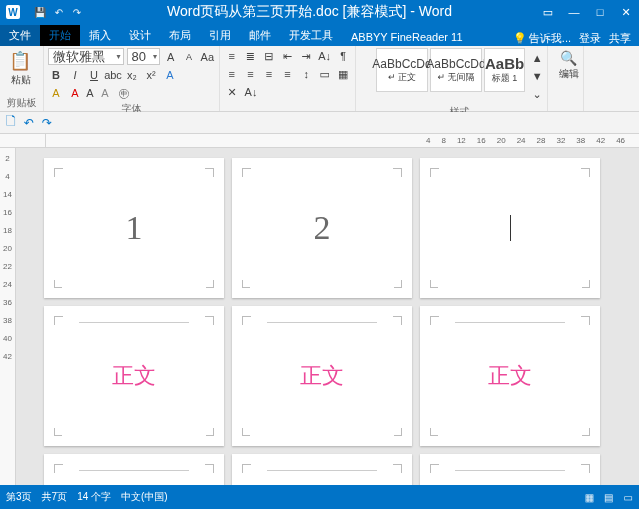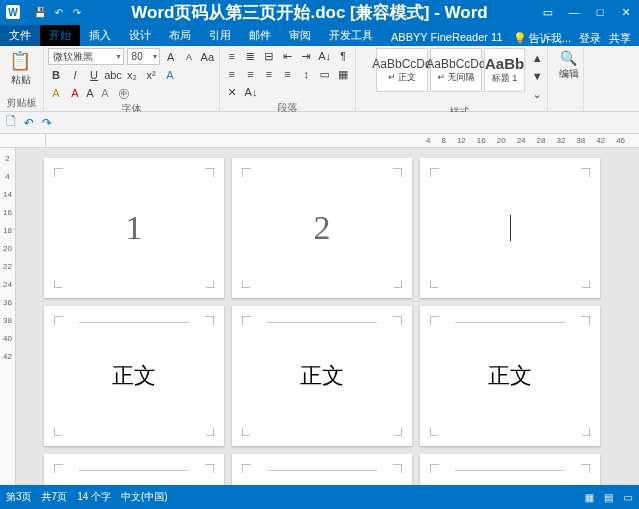--- a/index.html
+++ b/index.html
@@ -2,40 +2,40 @@
 <html><head>
 <meta charset="utf-8">
 <style>
 * { margin:0; padding:0; box-sizing:border-box; font-family:"Microsoft YaHei","Segoe UI",sans-serif; }
 body { width:639px; height:509px; background:#e6e6e6; overflow:hidden; display:flex; flex-direction:column; font-size:11px; color:#444; }
 .titlebar { height:24px; background:#0173c7; display:flex; align-items:center; color:#fff; font-size:12px; }
 .tb-left { display:flex; align-items:center; gap:6px; padding-left:6px; }
 .tb-icon { width:14px; height:14px; background:#fff; border-radius:2px; display:flex; align-items:center; justify-content:center; color:#0173c7; font-weight:bold; font-size:10px; }
 .tb-actions { display:flex; gap:4px; margin-left:8px; }
 .tb-actions span { width:14px; height:14px; display:flex; align-items:center; justify-content:center; font-size:10px; opacity:.9; }
-.tb-title { flex:1; text-align:center; font-size:17px;font-weight:bold; }
+.tb-title { flex:1; text-align:center; font-size:14px; }
 .tb-win { display:flex; }
 .tb-win span { width:26px; height:24px; display:flex; align-items:center; justify-content:center; font-size:11px; }
 .tb-win .close { background:none; }
 .tabs { height:22px; background:#0173c7; display:flex; align-items:flex-end; color:#fff; font-size:11px; }
 .tab { padding:3px 9px; cursor:pointer; }
 .tab.active { background:#000000; color:#0173c7; }
 .tabs .spacer { flex:1; }
 .tabs .right { display:flex; align-items:center; gap:8px; padding-right:8px; font-size:11px; }
 .tabs .right span { display:flex; align-items:center; gap:2px; }
 .ribbon { height:66px; background:#f3f3f3; border-bottom:1px solid #d4d4d4; display:flex; }
 .group { border-right:1px solid #e0e0e0; padding:2px 4px 1px 4px; display:flex; flex-direction:column; justify-content:space-between; }
 .g-label { font-size:10px; color:#666; text-align:center; padding-top:1px; }
 .g-body { display:flex; gap:2px; align-items:flex-start; }
 .vbtn { display:flex; flex-direction:column; align-items:center; justify-content:center; width:34px; padding:2px 0; gap:1px; }
 .vbtn .ic { font-size:18px; }
 .vbtn .lbl { font-size:10px; color:#444; }
 .rows { display:flex; flex-direction:column; gap:2px; }
 .row { display:flex; gap:3px; align-items:center; }
-.sel { height:17px; border:1px solid #c8c8c8; background:#fff; font-size:10px; padding:0 12px 0 4px; display:flex; align-items:center; position:relative; }
+.sel { height:17px; border:1px solid #c8c8c8; background:#fff; font-size:13px; padding:0 12px 0 4px; display:flex; align-items:center; position:relative; }
 .sel::after { content:"▾"; position:absolute; right:2px; font-size:8px; color:#666; }
 .btn { width:16px; height:16px; display:flex; align-items:center; justify-content:center; font-size:11px; color:#444; }
 .btn.sq { border:1px solid transparent; }
 .style-card { width:52px; height:44px; border:1px solid #d4d4d4; background:#fff; display:flex; flex-direction:column; align-items:center; justify-content:center; font-size:9px; }
 .style-card .prev { font-size:12px; }
 .style-card.big .prev { font-size:15px; font-weight:bold;}
 .qat2 { height:22px; background:#f3f3f3; border-bottom:1px solid #d4d4d4; display:flex; align-items:center; gap:8px; padding:0 6px; }
 .qat2 span { font-size:12px; color:#0173c7; }
 .ruler { height:14px; background:#f8f8f8; border-bottom:1px solid #d4d4d4; display:flex; }
 .ruler .vr-spacer{width:46px;border-right:1px solid #d4d4d4;}
@@ -46,21 +46,21 @@
 .pages { display:grid; grid-template-columns:repeat(3,180px); gap:8px; }
 .page { background:#fff; box-shadow:0 1px 2px rgba(0,0,0,.25); height:140px; position:relative; display:flex; align-items:center; justify-content:center; }
 .page::before,.page::after{content:"";position:absolute;width:8px;height:8px;border:1px solid #bbb;}
 .page::before{top:10px;left:10px;border-right:none;border-bottom:none;}
 .page::after{top:10px;right:10px;border-left:none;border-bottom:none;}
 .page .bl,.page .br{position:absolute;width:8px;height:8px;border:1px solid #bbb;bottom:10px;}
 .page .bl{left:10px;border-right:none;border-top:none;}
 .page .br{right:10px;border-left:none;border-top:none;}
 .page .hdrmark{position:absolute;top:16px;left:50%;transform:translateX(-50%);width:110px;height:0;border-bottom:1px solid #ccc;}
 .page .num { font-size:34px; color:#6a6a6a; font-family:"Times New Roman",serif; }
-.page .txt { font-size:22px; color:#000000; }
+.page .txt { font-size:22px; color:#ec4899; }
 .page .cursor { display:inline-block; width:0; height:26px; border-right:1.5px solid #333; margin-left:1px; vertical-align:bottom;}
 .statusbar { height:18px; background:#0173c7; color:#fff; display:flex; align-items:center; font-size:10px; padding:12px 6px; gap:10px; }
 .statusbar .sp { flex:1; }
 .statusbar .ic { font-size:10px; opacity:.9; }
 </style>
 </head>
 <body>
 
 <div class="titlebar">
   <div class="tb-left">
@@ -81,21 +81,20 @@
 </div>
 
 <div class="tabs">
   <div class="tab" style="background:#015ba0;">文件</div>
   <div class="tab active">开始</div>
   <div class="tab">插入</div>
   <div class="tab">设计</div>
   <div class="tab">布局</div>
   <div class="tab">引用</div>
   <div class="tab">邮件</div>
-  <div class="tab">审阅</div>
   <div class="tab">开发工具</div>
   <div class="tab">ABBYY FineReader 11</div>
   <div class="spacer"></div>
   <div class="right">
     <span>💡 <span>告诉我...</span></span>
     <span>登录</span>
     <span>共享</span>
   </div>
 </div>
 
@@ -161,21 +160,20 @@
         <span class="btn sq">≡</span>
         <span class="btn">↕</span>
         <span class="btn">▭</span>
         <span class="btn">▦</span>
       </div>
       <div class="row">
         <span class="btn">✕</span>
         <span class="btn">A↓</span>
       </div>
     </div>
-    <div class="g-label">段落</div>
   </div>
 
   <div class="group" style="width:176px;margin-left:16px;">
     <div class="g-body">
       <div class="style-card">
         <span class="prev">AaBbCcDd</span>
         <span>↵ 正文</span>
       </div>
       <div class="style-card">
         <span class="prev">AaBbCcDd</span>

